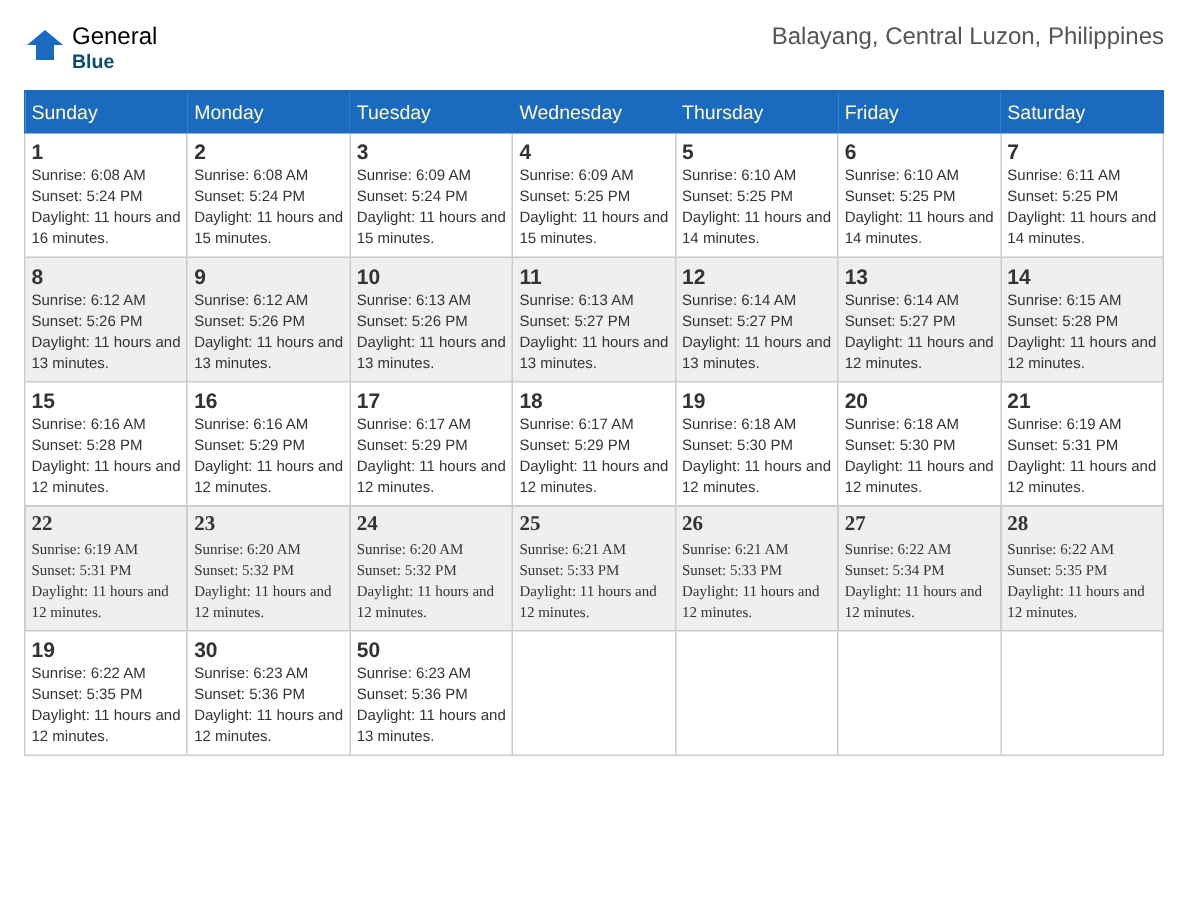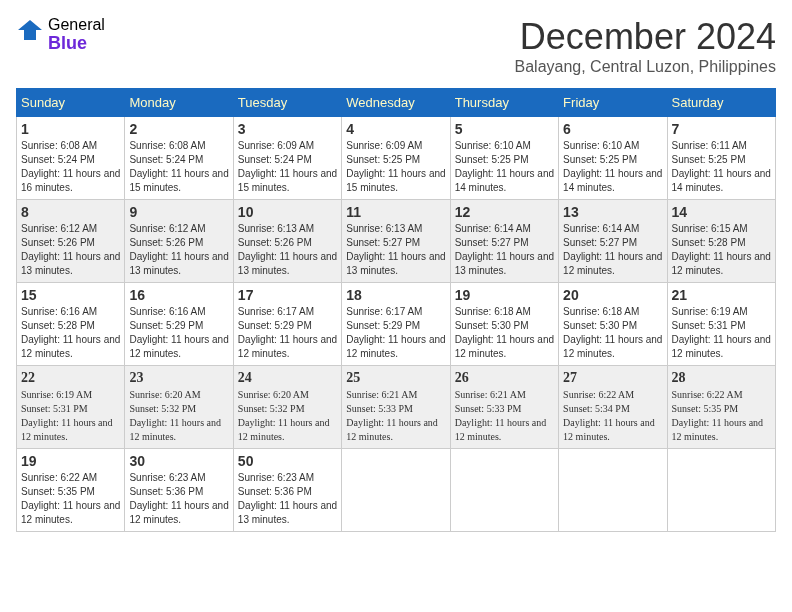--- a/index.html
+++ b/index.html
@@ -20,23 +20,23 @@
       display: flex;
       align-items: flex-start;
       gap: 4px;
     }
     .logo-text {
       display: flex;
       flex-direction: column;
       line-height: 1.1;
     }
     .logo-blue {
-      font-size: 18px;
+      font-size: 13px;
       font-weight: bold;
-      color: #6d28d9;
+      color: #0c4a6e;
     }
     .logo-icon {
       width: 28px;
       height: 28px;
     }
     .title-section {
       text-align: right;
     }
     .month-title {
       font-size: 36px;
@@ -105,21 +105,20 @@
   <div class="logo">
     <svg class="logo-icon" viewBox="0 0 28 28" xmlns="http://www.w3.org/2000/svg">
       <polygon points="14,4 26,14 20,14 20,24 8,24 8,14 2,14" fill="#1a6abf"></polygon>
     </svg>
     <div class="logo-text">
       <span>General</span>
       <span class="logo-blue">Blue</span>
     </div>
   </div>
   <div class="title-section">
-    <div class="month-title">December 2024</div>
     <div class="location-title">Balayang, Central Luzon, Philippines</div>
   </div>
 </div>
 
 <table class="calendar">
   <thead>
     <tr>
     <th>Sunday</th>
         <th>Monday</th>
         <th>Tuesday</th>

